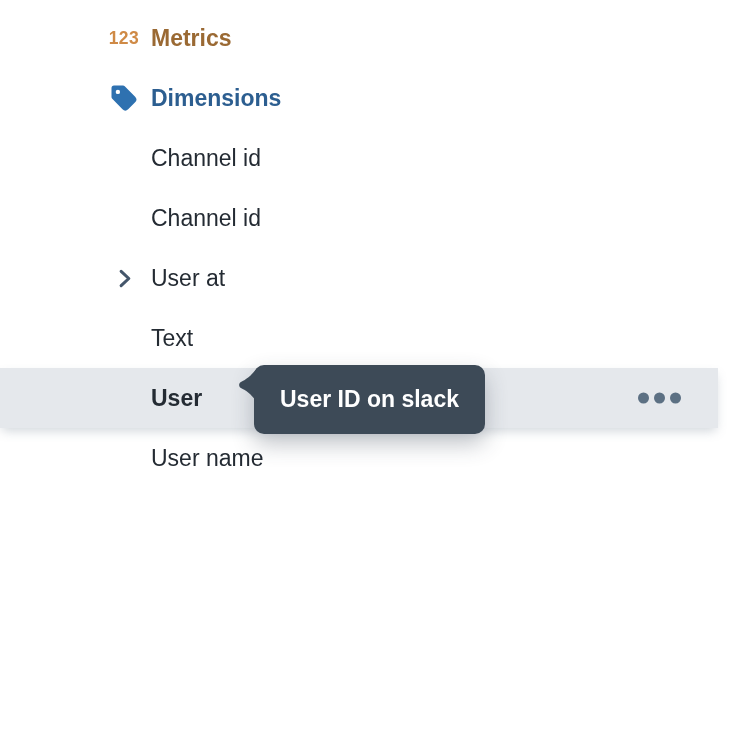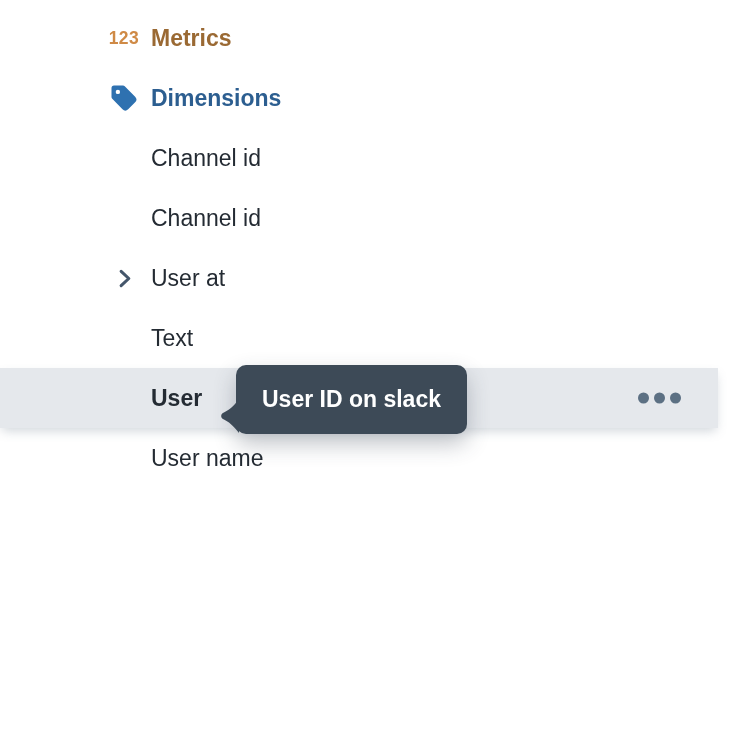--- a/index.html
+++ b/index.html
@@ -60,24 +60,24 @@
     gap: 5px;
     cursor: pointer;
   }
   .menu-dots .dot {
     width: 11px; height: 11px;
     border-radius: 50%;
     background: var(--menu-dots, #5C7083);
   }
   .tooltip {
     position: absolute;
-    left: 218px;
+    left: 236px;
     top: -3px;
     display: flex;
-    align-items: flex-end;
+    align-items: flex-start;
     z-index: 10;
     pointer-events: none;
   }
   .tooltip-arrow {
     position: relative;
     left: 1px;
     margin-top: 2px;
     flex: 0 0 auto;
   }
   .tooltip-body {

